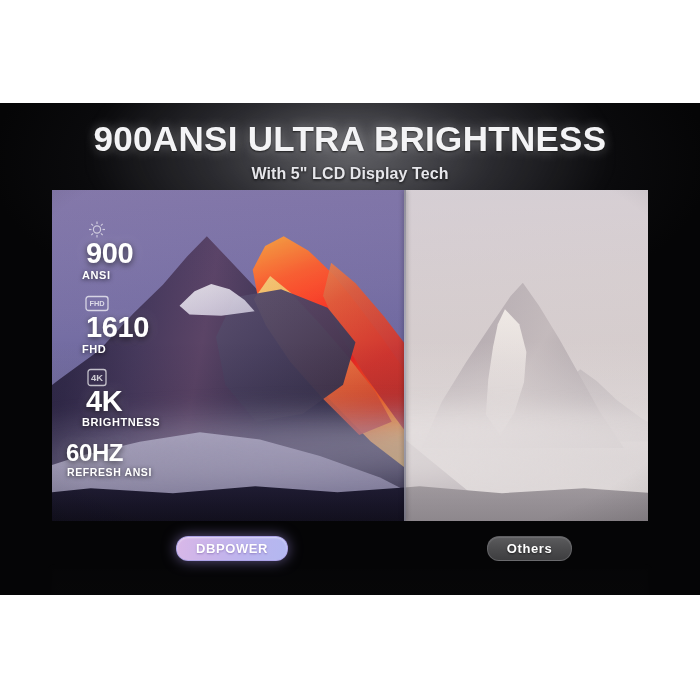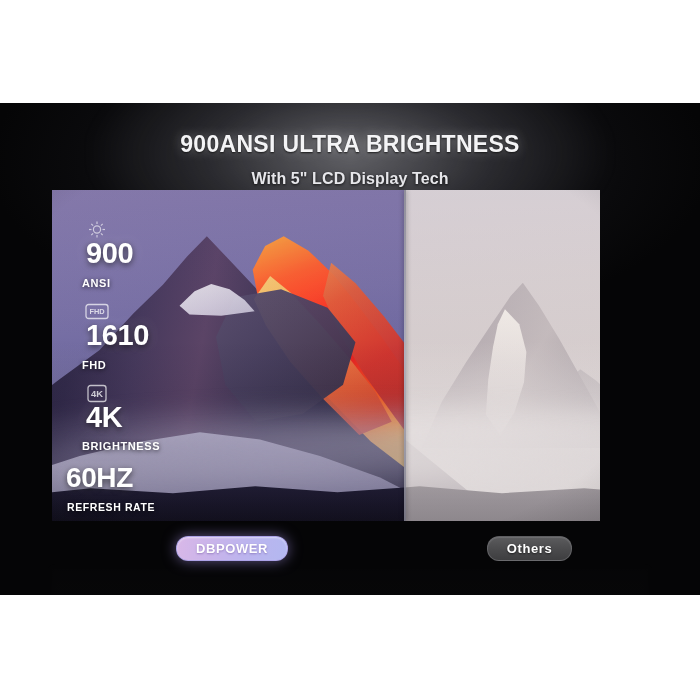--- a/index.html
+++ b/index.html
@@ -51,22 +51,22 @@
 
   
   .headline-wrap {
     position: absolute;
     left: 0;
     top: 16px;
     width: 700px;
     text-align: center;
   }
   .headline {
-    margin: 12px;
-    font-size: 23px;
+    margin: 0;
+    font-size: 35px;
     font-weight: 900;
     letter-spacing: 0.3px;
     color: #f4f4f6;
     text-shadow:
       0 0 12px rgba(255,255,255,0.35),
       0 1px 2px rgba(0,0,0,0.9);
     font-family: "Liberation Sans", sans-serif;
   }
   .subhead {
     margin: 6px 0 0 0;
@@ -75,21 +75,21 @@
     color: #e6e6ea;
     letter-spacing: 0.1px;
     text-shadow: 0 1px 3px rgba(0,0,0,0.8);
   }
 
   
   .photo-panel {
     position: absolute;
     left: 52px;
     top: 87px;
-    width: 548px;
+    width: 596px;
     height: 331px;
     overflow: hidden;
     background: #6f6682;
   }
 
   .half {
     position: absolute;
     top: 0;
     height: 100%;
     overflow: hidden;
@@ -404,23 +404,23 @@
     padding-left: 10px;
   }
   .spec-label {
     display: block;
     font-size: 11px;
     font-weight: 800;
     letter-spacing: 0.6px;
     color: #ffffff;
     text-shadow: 0 1px 4px rgba(0,0,0,0.7);
     padding-left: 12px;
-    margin-top: 9px;
-  }
-  .spec-item.wide .spec-value { font-size: 28px; padding-left: 4px; }
+    margin-top: 1px;
+  }
+  .spec-item.wide .spec-value { font-size: 24px; padding-left: 4px; }
   .spec-item.wide .spec-label { padding-left: 5px; font-size: 10.5px; }
   .spec-item.narrow .spec-value { padding-left: 24px; }
   .spec-item.narrow .spec-label { padding-left: 20px; }
 
   
   .pill {
     position: absolute;
     top: 433px;
     height: 23px;
     line-height: 23px;
@@ -567,21 +567,21 @@
               <rect x="4" y="1.5" width="18" height="16" rx="2.6" fill="none" stroke="#ffffff" stroke-width="1.3" opacity="0.85"></rect>
               <text x="13" y="13" text-anchor="middle" font-family="Liberation Sans, sans-serif" font-size="9.4" font-weight="bold" fill="#ffffff" opacity="0.92">4K</text>
             </svg>
           </span>
           <span class="spec-value">4K</span>
           <span class="spec-label">BRIGHTNESS</span>
         </div>
 
         <div class="spec-item wide">
           <span class="spec-value">60HZ</span>
-          <span class="spec-label">REFRESH RATE</span>
+          <span class="spec-label">REFRESH ANSI</span>
         </div>
 
       </div>
     </div>
 
     <div class="reflection">
       <div class="scene vivid">
         <div class="sky"></div>
         <div class="peak-main"></div>
         <div class="snow-slope"></div>

